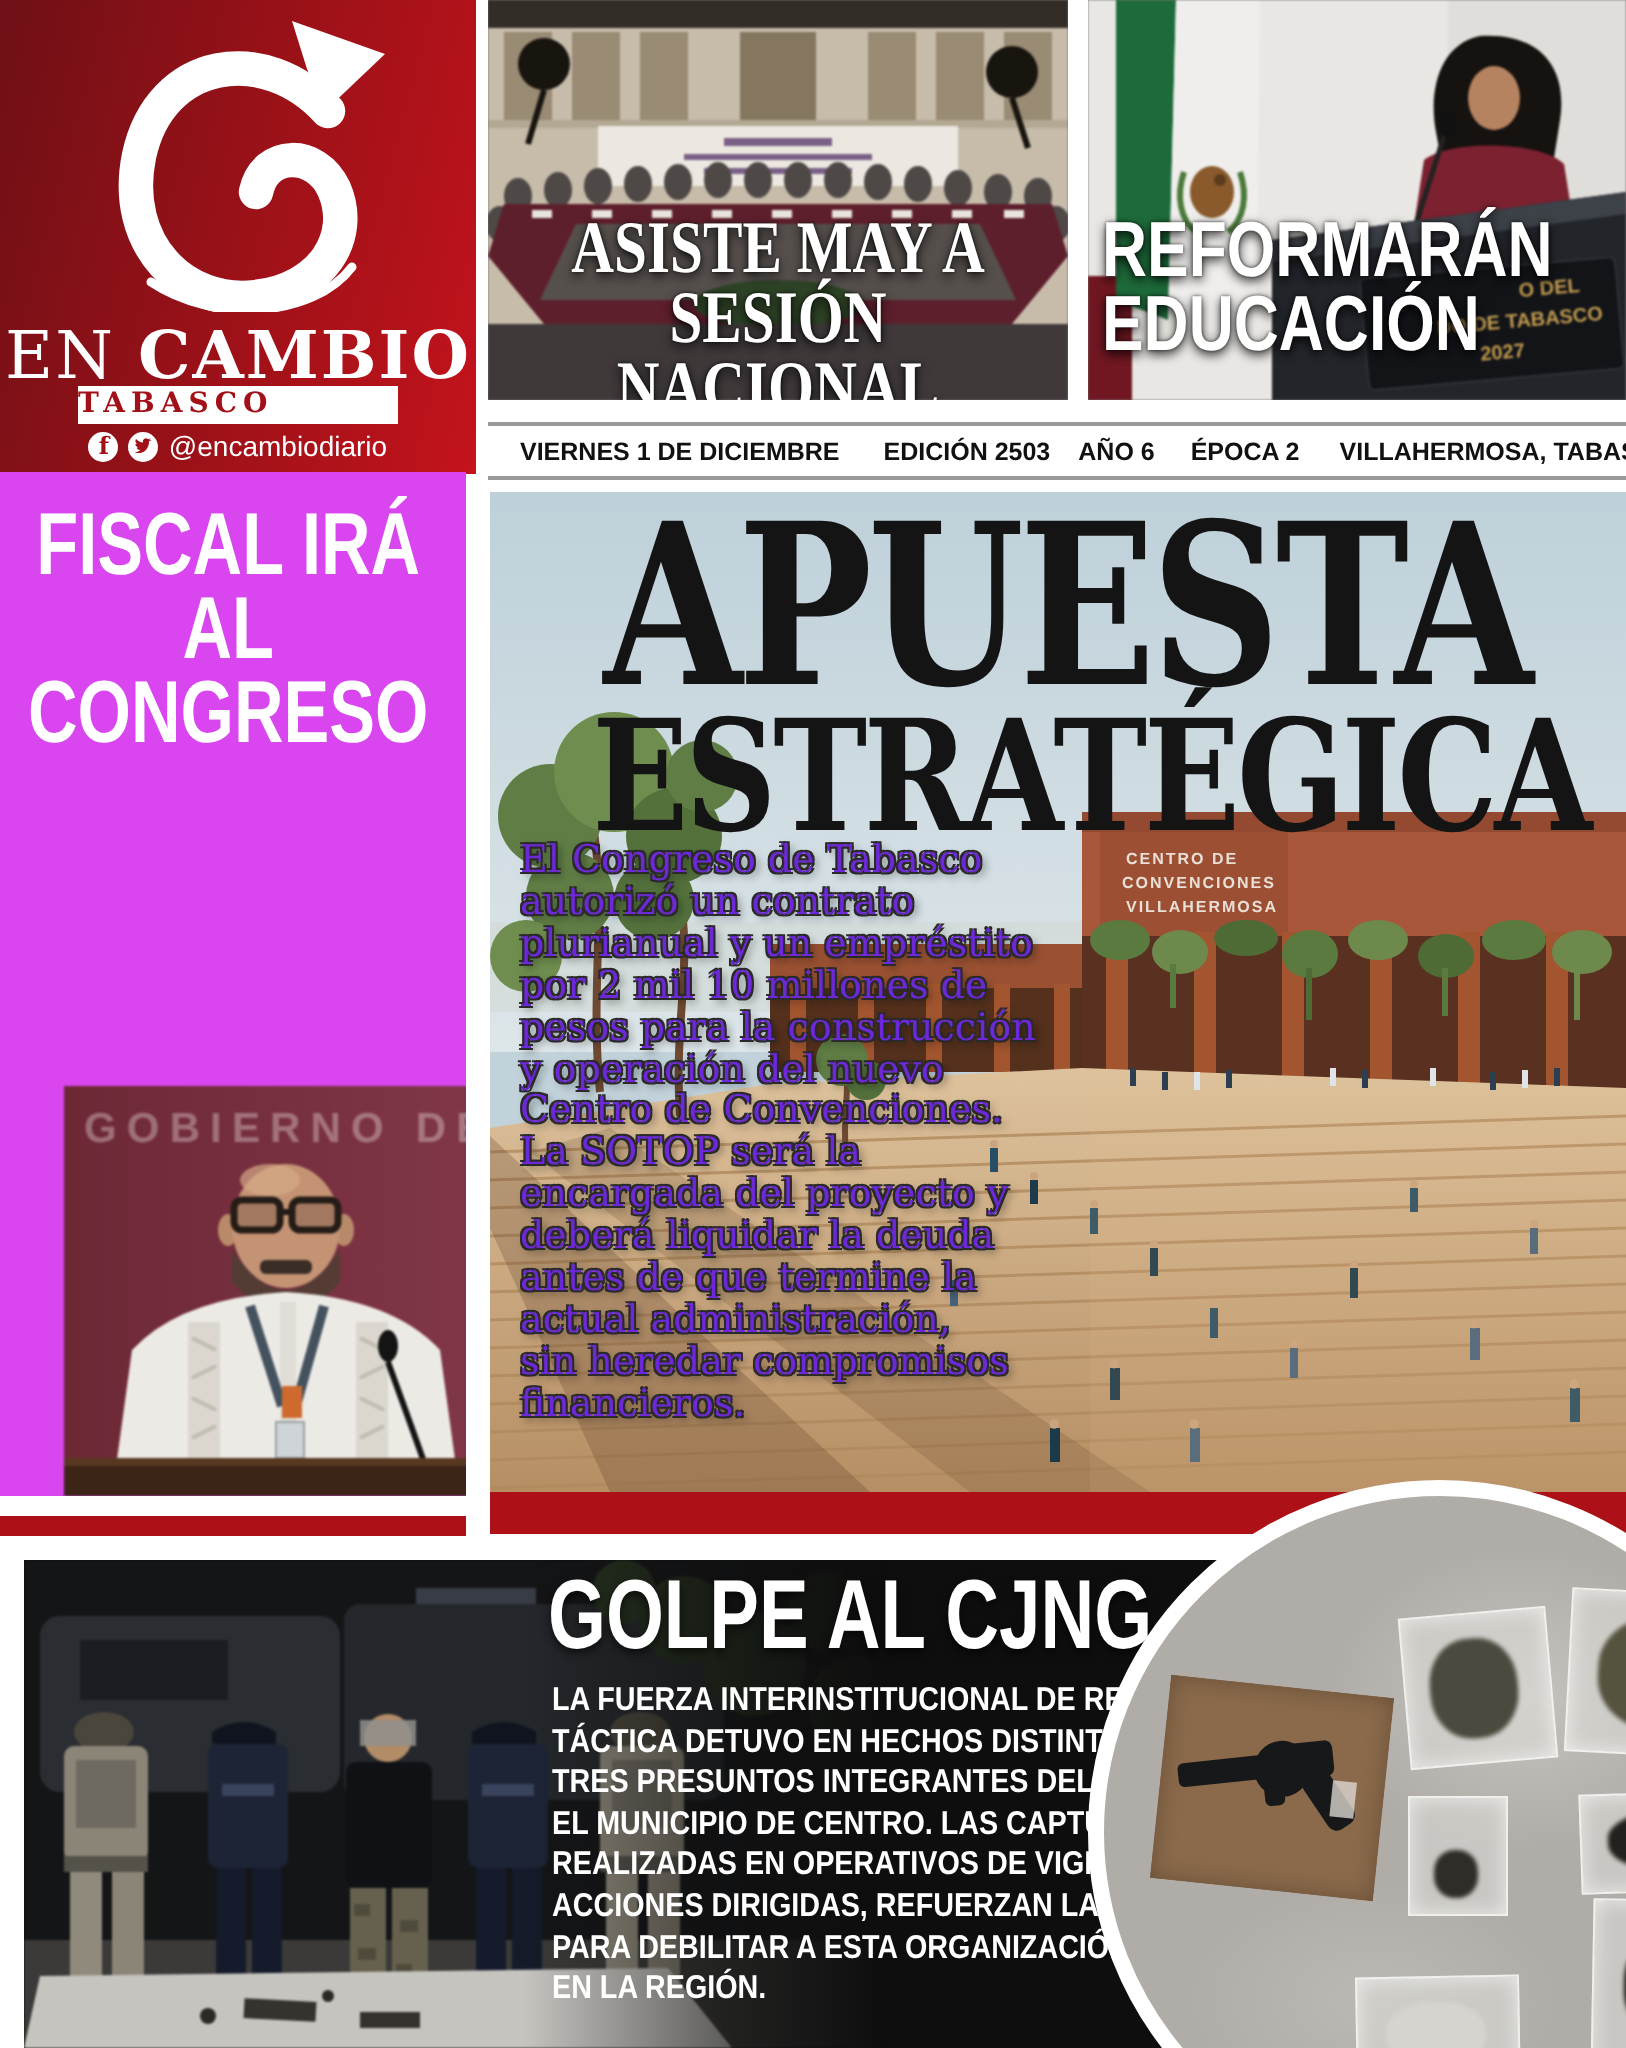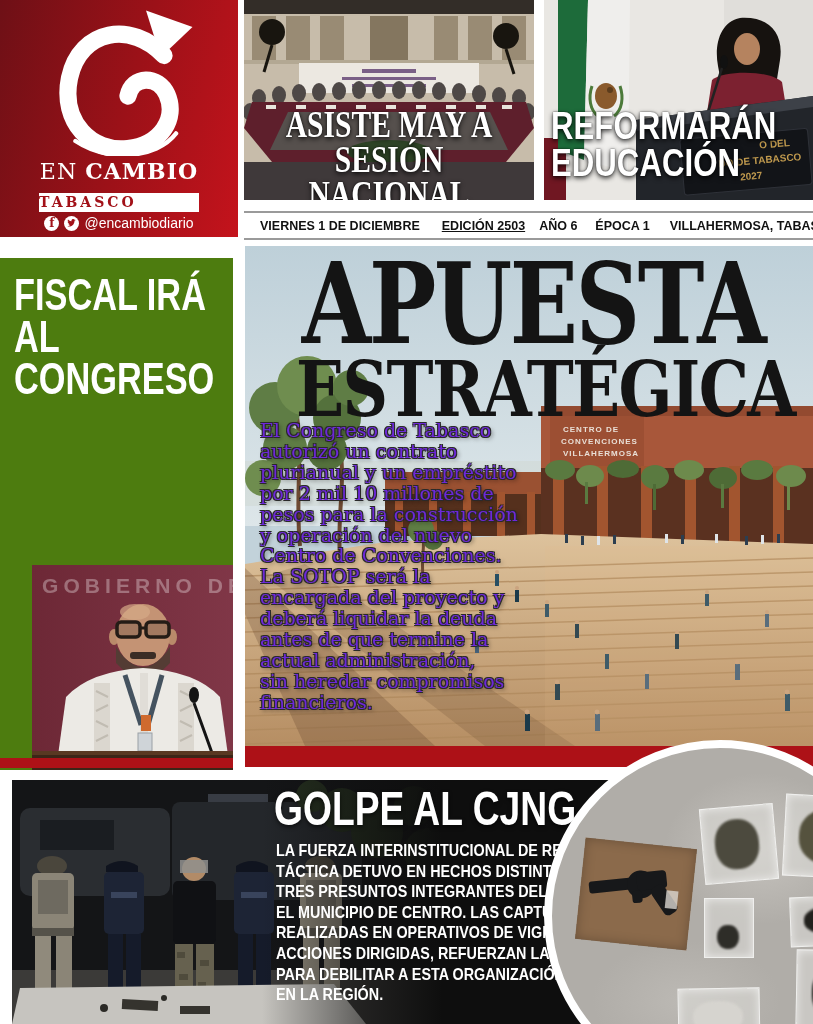--- a/index.html
+++ b/index.html
@@ -4,21 +4,21 @@
 <style>
   html,body{margin:0;padding:0;background:#e8e8e8;}
   .page{position:relative;width:813px;height:1024px;background:#ffffff;overflow:hidden;
         font-family:"Liberation Sans",sans-serif;}
   .abs{position:absolute;}
   
   .logo-block{left:0;top:0;width:238px;height:237px;
     background:linear-gradient(105deg,#6e1016 0%,#9c1118 52%,#c4131c 100%);}
   .logo-svg{left:44px;top:6px;}
   .brandline{left:0;top:158px;width:238px;text-align:center;color:#fff;
-    font-family:"DejaVu Serif",serif;font-size:22px;letter-spacing:1px;white-space:nowrap;}
+    font-family:"DejaVu Serif",serif;font-size:33px;letter-spacing:1px;white-space:nowrap;}
   .brand-bold{font-weight:bold;}
   .tabasco-bar{left:39px;top:193px;width:160px;height:19px;background:#fff;
     font-family:"DejaVu Serif",serif;font-weight:bold;font-size:14px;line-height:19px;
     letter-spacing:3px;color:#a21118;}
   .social-row{left:0;top:215px;width:238px;display:flex;justify-content:center;align-items:center;
     gap:5px;color:#fff;font-size:14px;}
   .sicon{width:15px;height:15px;border-radius:50%;background:#fff;display:inline-flex;
     align-items:center;justify-content:center;}
   
   .photo{overflow:hidden;background:#777;}
@@ -27,23 +27,23 @@
   .overlay-head{position:absolute;color:#fff;font-weight:bold;white-space:pre-line;
     text-shadow:0 2px 6px rgba(0,0,0,.85),0 0 2px rgba(0,0,0,.7);line-height:.94;}
   .head-session{left:0;top:108px;width:290px;text-align:center;font-size:37px;
     transform:scaleX(.8);transform-origin:50% 0;}
   .head-educa{left:7px;top:108px;font-size:39px;transform:scaleX(.8);transform-origin:0 0;}
   
   .dateline{left:244px;top:211px;width:569px;height:25px;border-top:2px solid #9a9a9a;
     border-bottom:2px solid #9a9a9a;display:flex;align-items:center;font-size:12.5px;
     font-weight:bold;color:#111;white-space:nowrap;}
   .dl-date{margin-left:16px;}
-  .dl-ed{margin-left:22px;text-decoration:underline;} .dl-yr{margin-left:14px;} .dl-ep{margin-left:18px;} .dl-loc{margin-left:20px;}
-  
-  .fiscal-panel{left:0;top:258px;width:233px;height:512px;background:#4d7c0f;overflow:hidden;}
+  .dl-ed{margin-left:22px;} .dl-yr{margin-left:14px;} .dl-ep{margin-left:18px;} .dl-loc{margin-left:20px;}
+  
+  .fiscal-panel{left:0;top:236px;width:233px;height:512px;background:#d946ef;overflow:hidden;text-align:center;}
   .fiscal-head{position:absolute;left:14px;top:16px;color:#fff;font-weight:bold;font-size:44px;
     line-height:.95;white-space:pre-line;transform:scaleX(.78);transform-origin:0 0;}
   .fiscal-body{position:absolute;left:14px;top:128px;width:215px;color:#fff;
     font-family:"DejaVu Serif",serif;font-size:17.5px;line-height:19.6px;white-space:pre-line;}
   .fiscal-photo{position:absolute;left:0;top:307px;}
   .strip-left{left:0;top:758px;width:233px;height:10px;background:#ad1117;}
   
   .main-panel{left:245px;top:246px;width:568px;height:500px;overflow:hidden;background:#c2d2da;}
   .main-art{position:absolute;left:0;top:0;}
   .mh-line{position:absolute;left:0;width:568px;text-align:center;color:#141414;
@@ -186,21 +186,21 @@
       </g>
     </svg>
     <div class="overlay-head head-educa">REFORMARÁN
 EDUCACIÓN</div>
   </figure>
 
   <div class="abs dateline">
     <span class="dl-date">VIERNES 1  DE DICIEMBRE</span>
     <span class="dl-ed">EDICIÓN 2503</span>
     <span class="dl-yr">AÑO 6</span>
-    <span class="dl-ep">ÉPOCA 1</span>
+    <span class="dl-ep">ÉPOCA 2</span>
     <span class="dl-loc">VILLAHERMOSA, TABASCO, MÉXICO</span>
   </div>
 
   <section class="abs fiscal-panel">
     <div class="fiscal-head">FISCAL IRÁ
 AL CONGRESO</div>
     <figure class="fiscal-photo" style="margin:0;padding-left:32px;">
       <svg width="233" height="205" viewBox="0 0 233 205" style="filter:blur(.4px);">
         <defs>
           <linearGradient id="bk" x1="0" y1="0" x2="1" y2="0">

